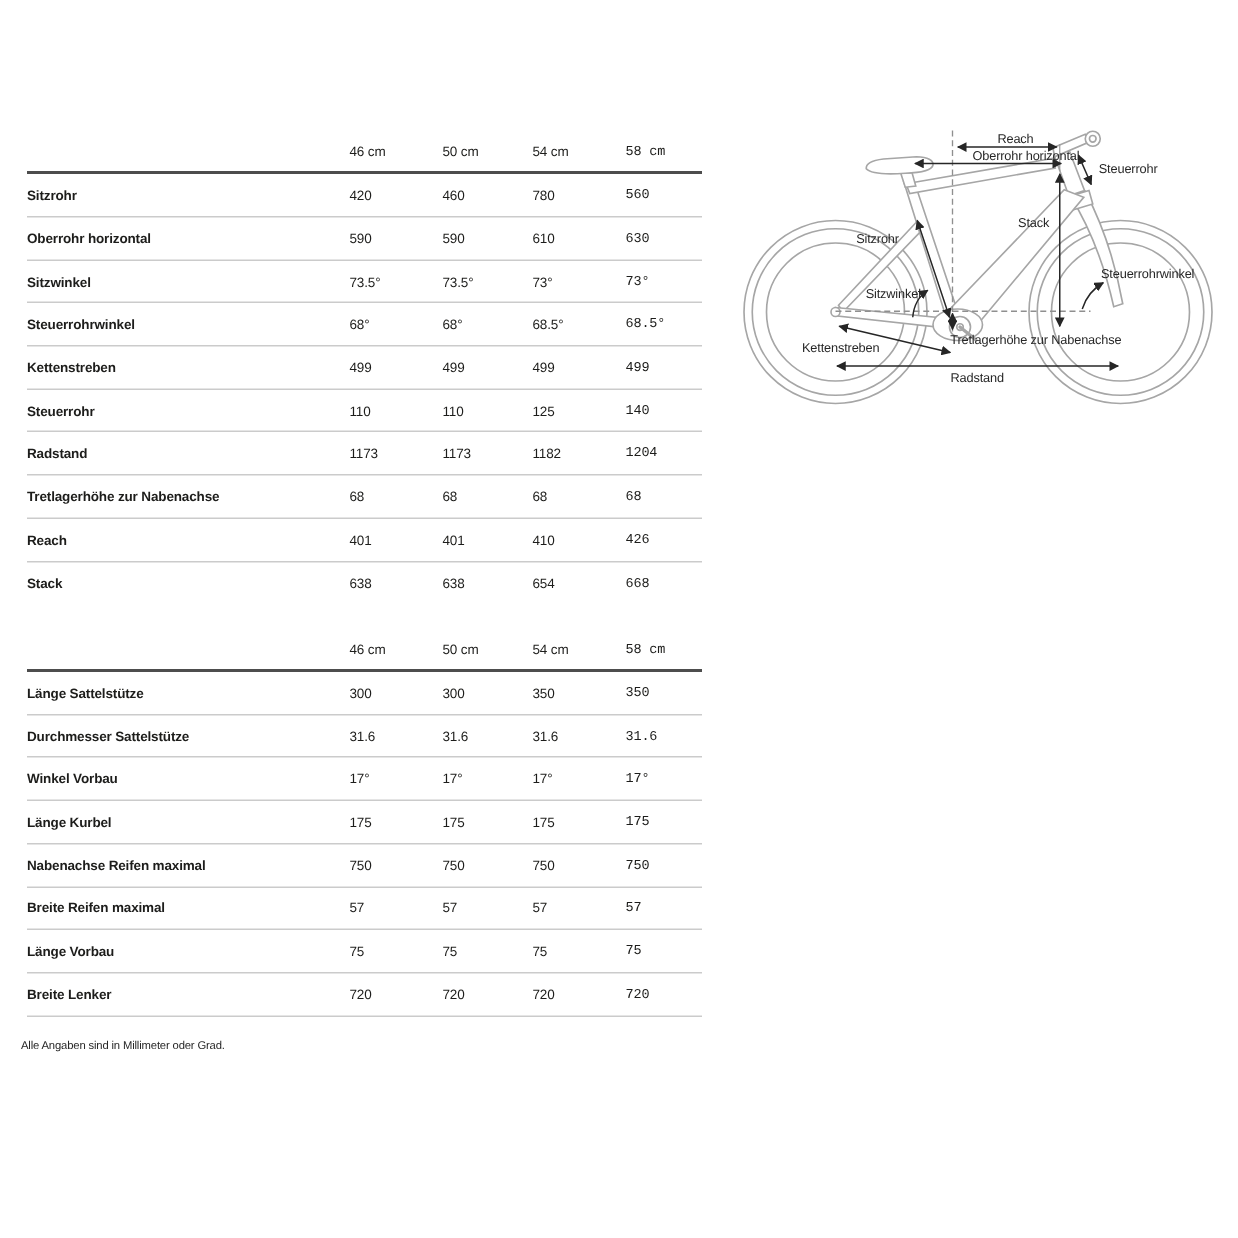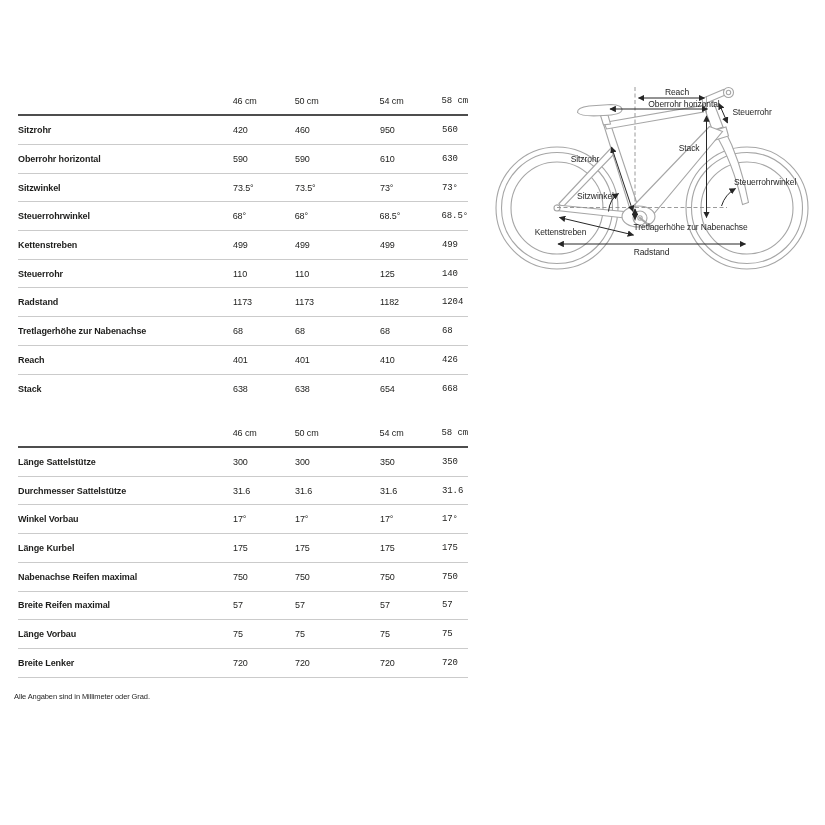--- a/index.html
+++ b/index.html
@@ -7,21 +7,21 @@
     position:relative;width:825px;height:825px;background:#fff;overflow:hidden;
     font-family:"Liberation Sans","DejaVu Sans",sans-serif;color:#1d1d1b;
     letter-spacing:-0.1px;
   }
   .geo-table{position:absolute;left:18px;top:88px;width:450px;}
   .tr{display:flex;align-items:center;height:28.7px;box-sizing:border-box;border-bottom:1px solid #cbcbcb;justify-content:center;}
   .tr.header{height:28.35px;border-bottom:2px solid #4d4d4d;}
   .tr.noline{border-bottom:none;}
   .td{font-size:9px;font-weight:400;white-space:nowrap;}
   .td.lbl{width:215px;font-weight:700;}
-  .c1{width:62px;} .c2{width:60px;} .c3{width:62px;margin-left:25px;} .c4{flex:1;font-family:Liberation Mono, monospace;}
+  .c1{width:62px;} .c2{width:60px;} .c3{width:62px;} .c4{flex:1;font-family:Liberation Mono, monospace;}
   .spacer{height:16.5px;}
   .footnote{position:absolute;left:14px;top:692px;font-size:7.5px;color:#262626;}
   .diagram{position:absolute;left:490px;top:80px;}
   svg text{font-family:"Liberation Sans","DejaVu Sans",sans-serif;font-size:8.5px;fill:#262626;letter-spacing:-0.1px;}
   .bike{stroke:#a6a6a6;stroke-width:1.1;fill:#fff;}
   .bike-open{stroke:#a6a6a6;stroke-width:1.1;fill:none;}
   .guide{stroke:#8f8f8f;stroke-width:0.9;fill:none;stroke-dasharray:4 2.5;}
   .ext{stroke:#9b9b9b;stroke-width:0.8;fill:none;}
   .arrow{stroke:#262626;stroke-width:1;fill:none;}
 </style>
@@ -37,21 +37,21 @@
       <div class="td c1">46 cm</div>
       <div class="td c2">50 cm</div>
       <div class="td c3">54 cm</div>
       <div class="td c4">58 cm</div>
     </div>
 
     <div class="tr">
       <div class="td lbl">Sitzrohr</div>
       <div class="td c1">420</div>
       <div class="td c2">460</div>
-      <div class="td c3">950</div>
+      <div class="td c3">780</div>
       <div class="td c4">560</div>
     </div>
     <div class="tr">
       <div class="td lbl">Oberrohr horizontal</div>
       <div class="td c1">590</div>
       <div class="td c2">590</div>
       <div class="td c3">610</div>
       <div class="td c4">630</div>
     </div>
     <div class="tr">

